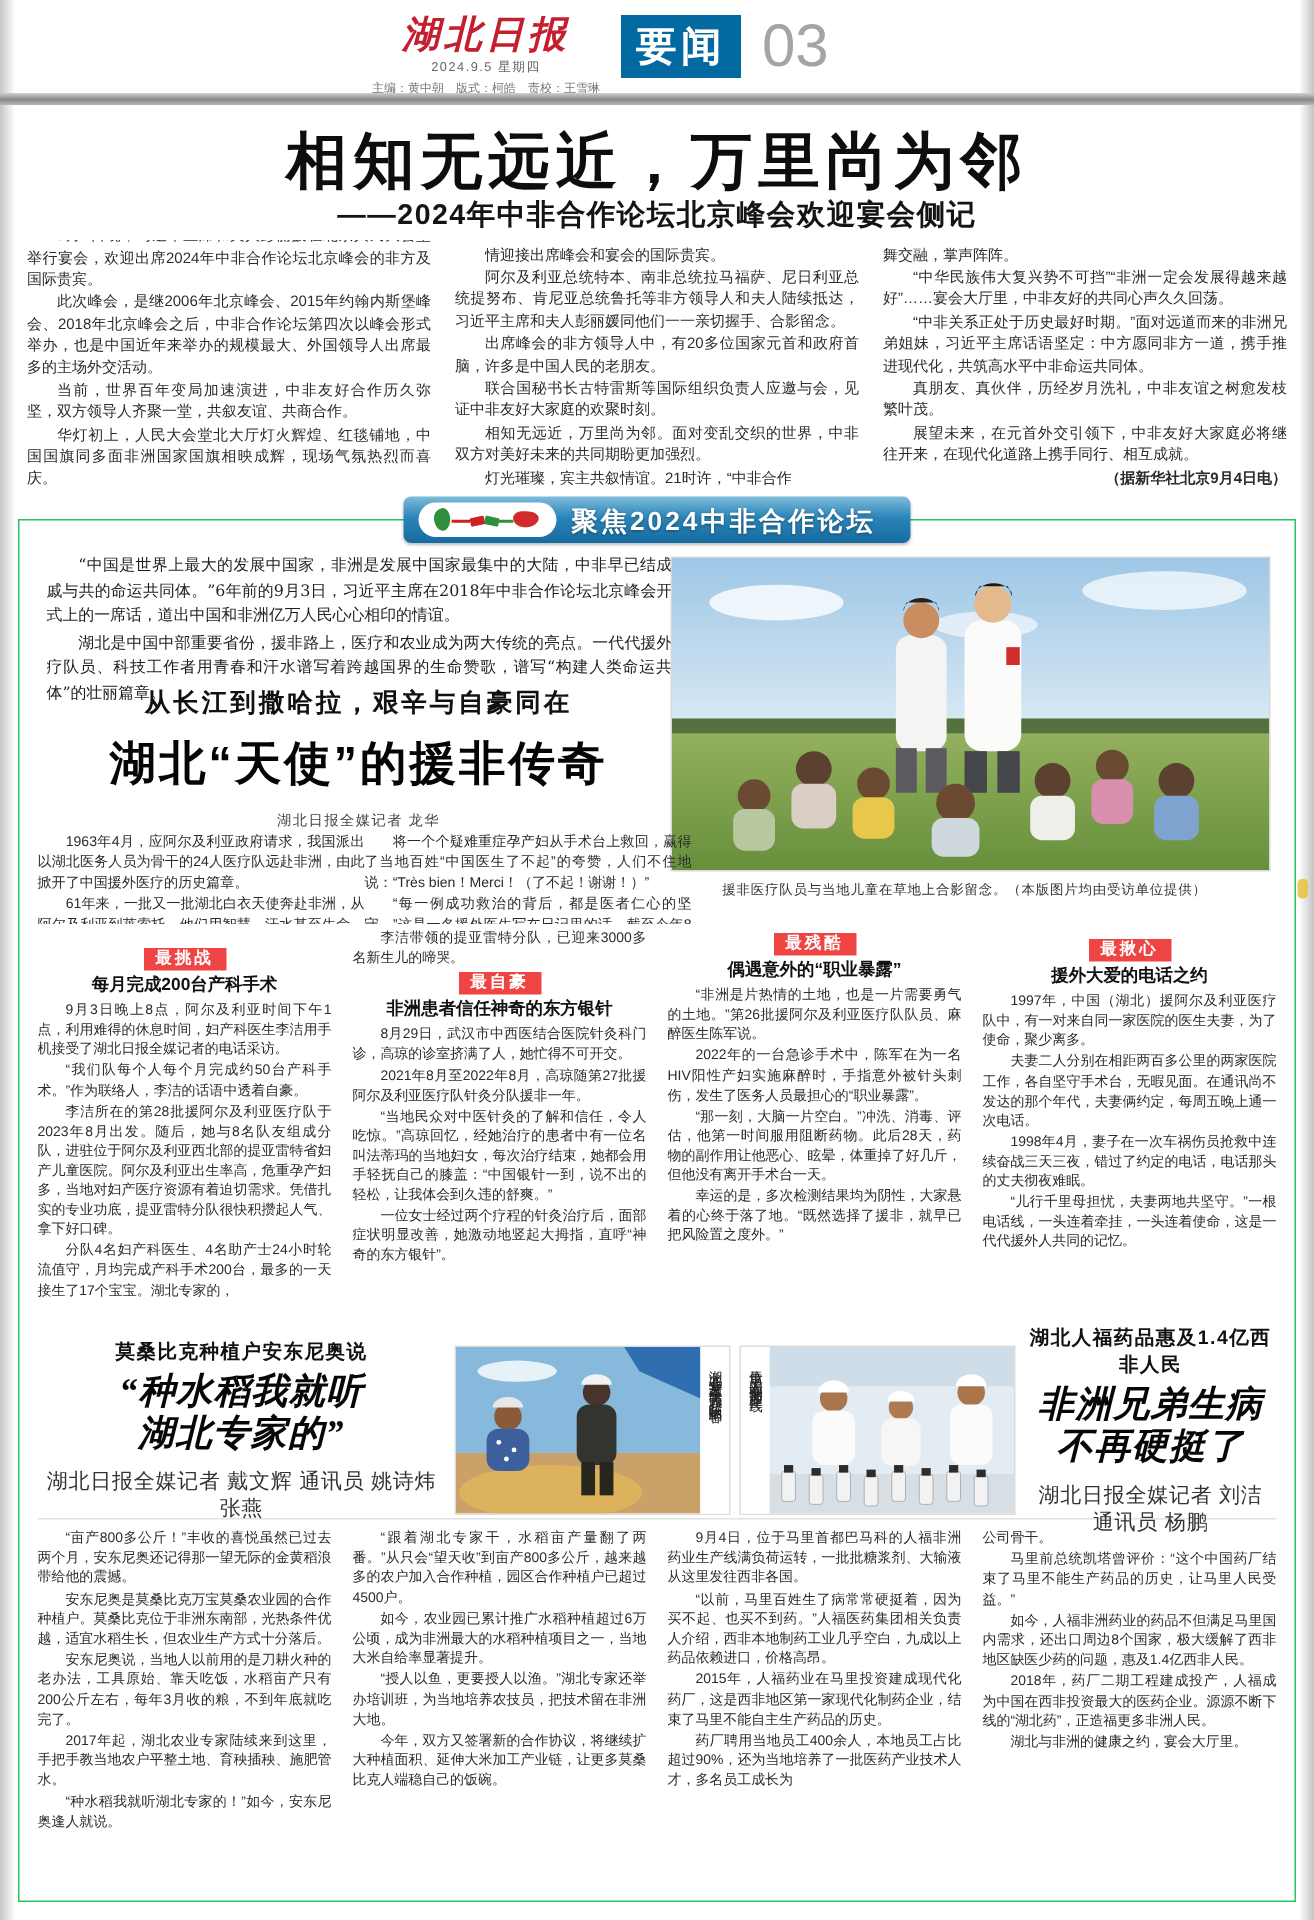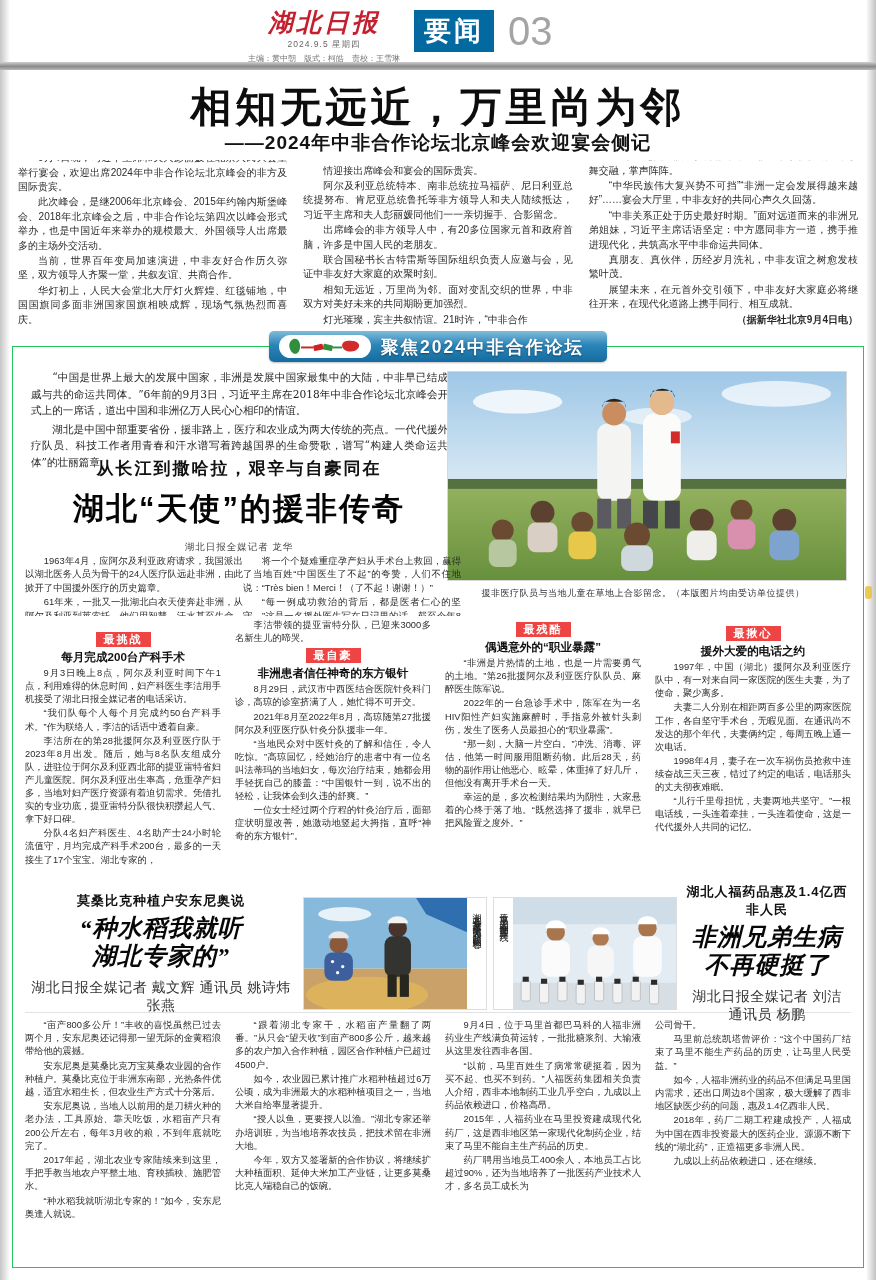--- a/index.html
+++ b/index.html
@@ -439,18 +439,18 @@
         <p class="bp">9月4日，位于马里首都巴马科的人福非洲药业生产线满负荷运转，一批批糖浆剂、大输液从这里发往西非各国。</p>
         <p class="bp">“以前，马里百姓生了病常常硬挺着，因为买不起、也买不到药。”人福医药集团相关负责人介绍，西非本地制药工业几乎空白，九成以上药品依赖进口，价格高昂。</p>
         <p class="bp">2015年，人福药业在马里投资建成现代化药厂，这是西非地区第一家现代化制药企业，结束了马里不能自主生产药品的历史。</p>
         <p class="bp">药厂聘用当地员工400余人，本地员工占比超过90%，还为当地培养了一批医药产业技术人才，多名员工成长为</p>
       </div>
       <div>
         <p class="bp" style="text-indent:0;">公司骨干。</p>
         <p class="bp">马里前总统凯塔曾评价：“这个中国药厂结束了马里不能生产药品的历史，让马里人民受益。”</p>
         <p class="bp">如今，人福非洲药业的药品不但满足马里国内需求，还出口周边8个国家，极大缓解了西非地区缺医少药的问题，惠及1.4亿西非人民。</p>
         <p class="bp">2018年，药厂二期工程建成投产，人福成为中国在西非投资最大的医药企业。源源不断下线的“湖北药”，正造福更多非洲人民。</p>
-        <p class="bp">九成以上药品依赖进口，还在继续。</p>
+        <p class="bp">湖北与非洲的健康之约，宴会大厅里。</p>
       </div>
     </div>
 
   </div>
 </div>
 
 </body></html>

